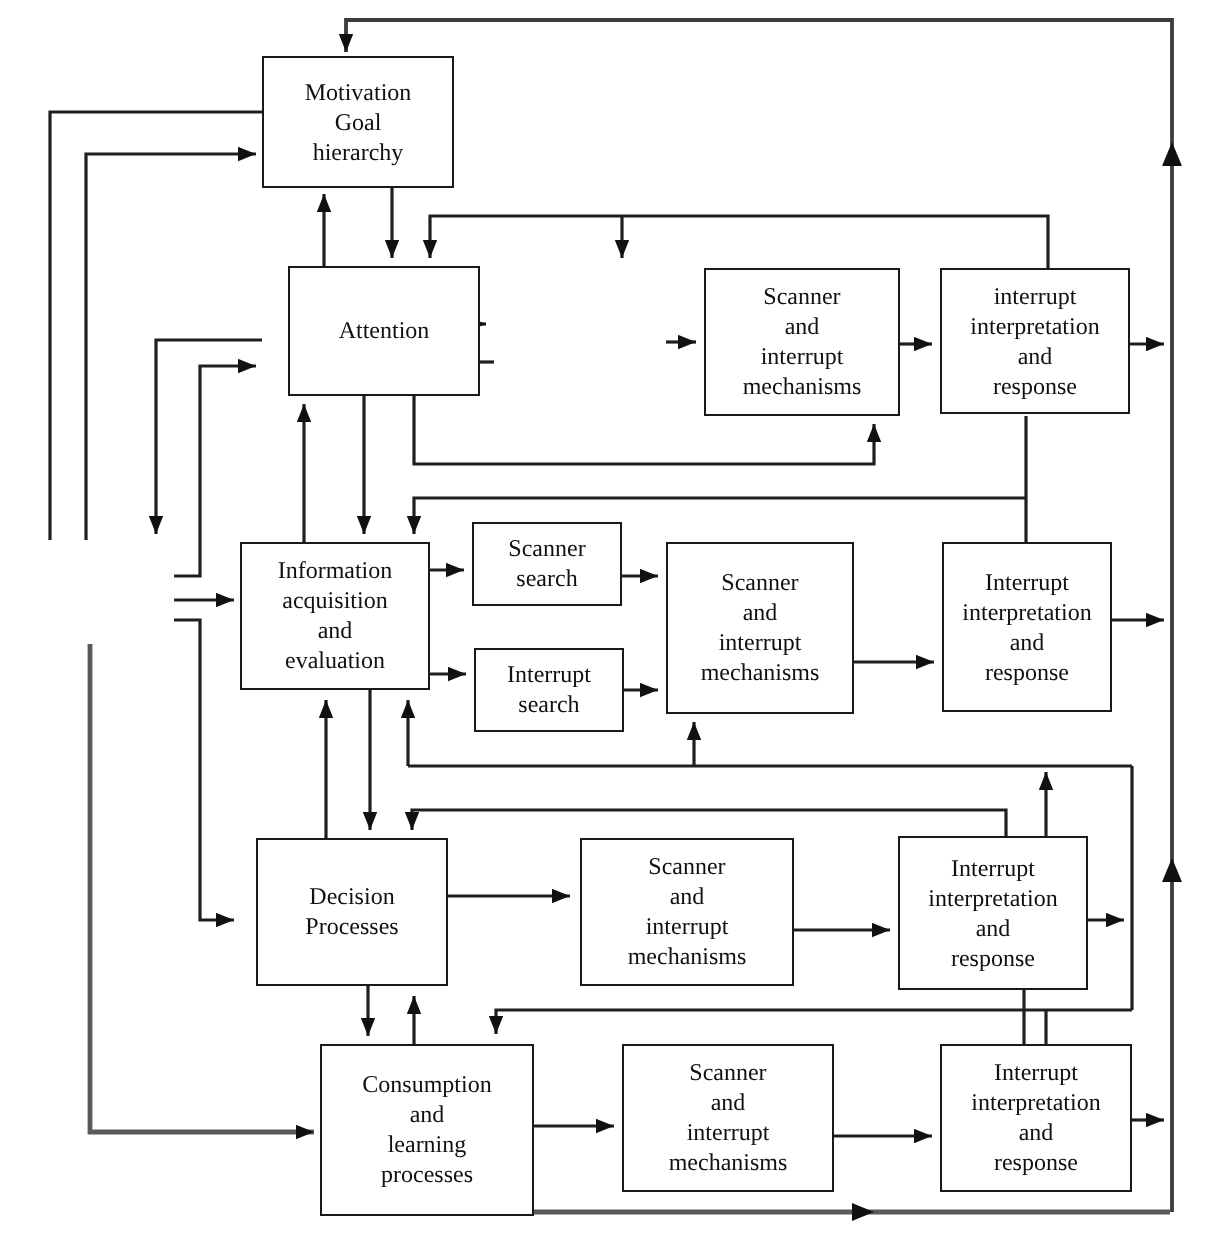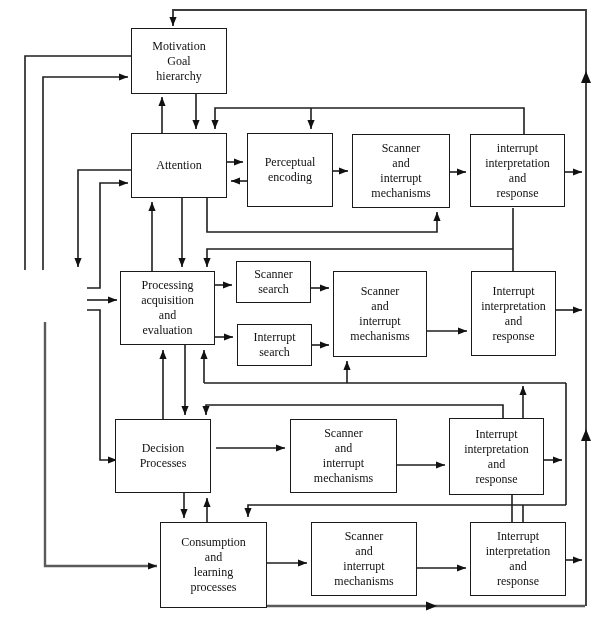--- a/index.html
+++ b/index.html
@@ -124,58 +124,56 @@
 
     <polyline points="267,563 307,563" marker-end="url(#arrow)"></polyline>
     <polyline points="417,568 466,568" marker-end="url(#arrow)"></polyline>
     <polyline points="566,560 582,560" marker-end="url(#arrow)"></polyline>
   </svg>
 
   <div class="node" style="left:131px;top:28px;width:96px;height:66px;">Motivation
 Goal
 hierarchy</div>
 
-  <div class="node" style="left:131px;top:133px;width:96px;height:65px;">Attention</div>
+  <div class="node" style="left:144px;top:133px;width:96px;height:65px;">Attention</div>
 
-  <div class="node" style="left:247px;top:133px;width:86px;height:74px;">Perceptual
-encoding</div>
 
   <div class="node" style="left:352px;top:134px;width:98px;height:74px;">Scanner
 and
 interrupt
 mechanisms</div>
 
   <div class="node" style="left:470px;top:134px;width:95px;height:73px;">interrupt
 interpretation
 and
 response</div>
 
 
-  <div class="node" style="left:120px;top:271px;width:95px;height:74px;">Processing
+  <div class="node" style="left:120px;top:271px;width:95px;height:74px;">Information
 acquisition
 and
 evaluation</div>
 
   <div class="node" style="left:236px;top:261px;width:75px;height:42px;">Scanner
 search</div>
 
   <div class="node" style="left:237px;top:324px;width:75px;height:42px;">Interrupt
 search</div>
 
   <div class="node" style="left:333px;top:271px;width:94px;height:86px;">Scanner
 and
 interrupt
 mechanisms</div>
 
   <div class="node" style="left:471px;top:271px;width:85px;height:85px;">Interrupt
 interpretation
 and
 response</div>
 
-  <div class="node" style="left:115px;top:419px;width:96px;height:74px;font-family:Liberation Serif, serif;">Decision
+  <div class="node" style="left:128px;top:419px;width:96px;height:74px;font-family:Liberation Serif, serif;">Decision
 Processes</div>
 
   <div class="node" style="left:290px;top:419px;width:107px;height:74px;">Scanner
 and
 interrupt
 mechanisms</div>
 
   <div class="node" style="left:449px;top:418px;width:95px;height:77px;">Interrupt
 interpretation
 and

